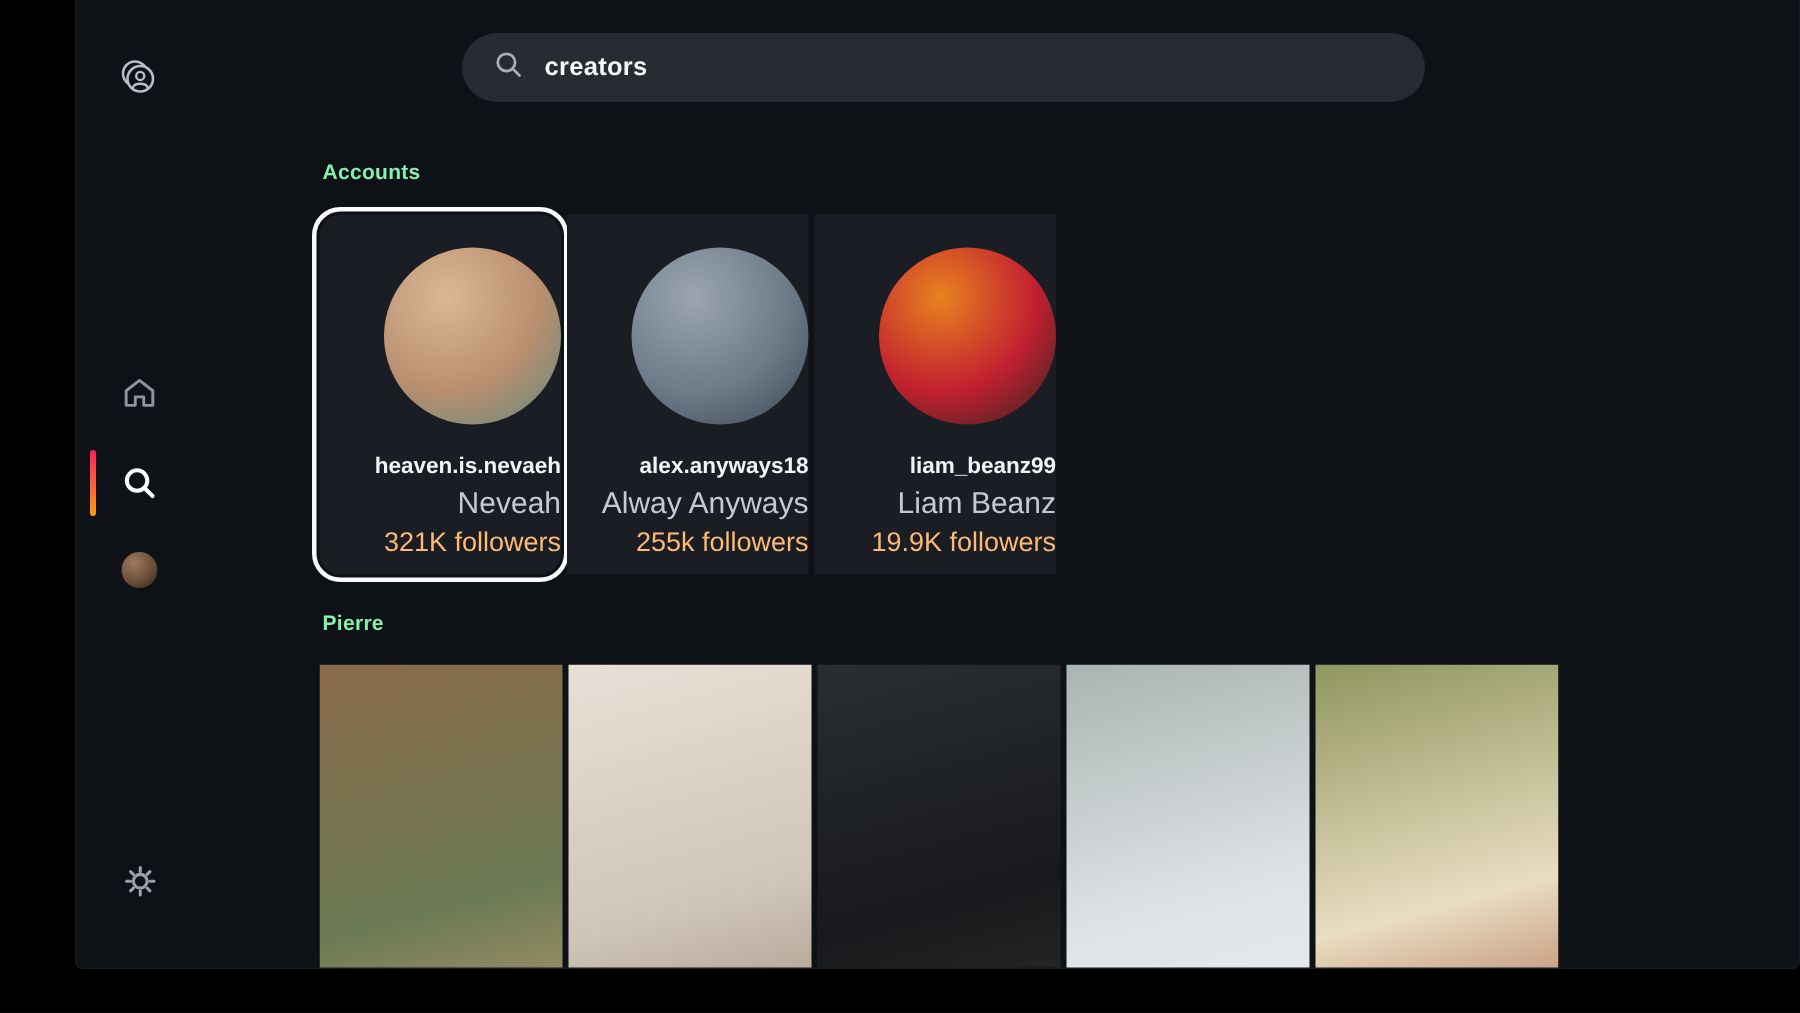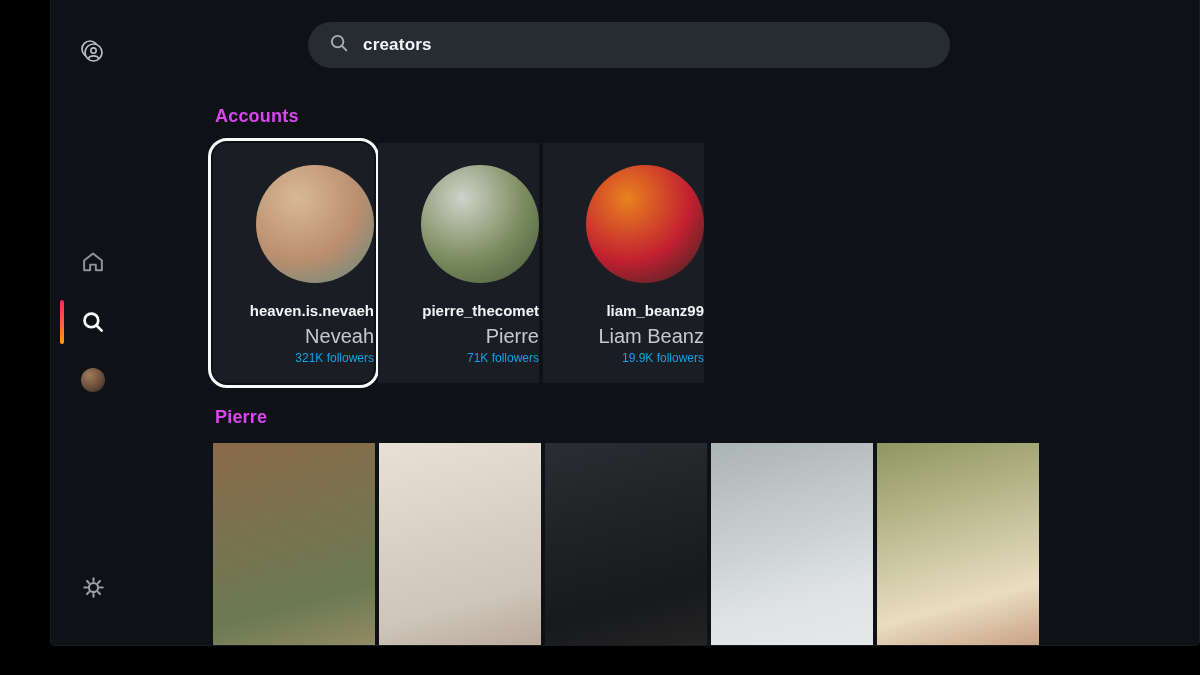--- a/index.html
+++ b/index.html
@@ -33,41 +33,41 @@
   }
   
   .main{position:absolute;left:160px;top:0;width:990px;height:100%;}
   .searchbar{
     position:absolute;left:97px;top:22px;width:642px;height:46px;
     background:#272c32;border-radius:24px;display:flex;align-items:center;
     padding:0 20px;gap:13px;box-sizing:border-box;cursor:text;
   }
   .searchbar .query{color:#f3f5f6;font-size:17px;font-weight:700;letter-spacing:.2px;}
   .section-heading{
-    position:absolute;left:4px;margin:0;color:#d946ef;
-    font-size:18px;font-weight:700;letter-spacing:.2px;
+    position:absolute;left:4px;margin:0;color:#86efac;
+    font-size:14px;font-weight:700;letter-spacing:.2px;
   }
   .heading-accounts{top:106px;}
   .heading-reels{top:407px;}
   .accounts-row{
     position:absolute;left:2px;top:143px;display:flex;gap:4px;
   }
   .account-card{
     width:161px;height:240px;background:#1a1d23;flex:0 0 auto;
     display:flex;flex-direction:column;align-items:flex-end;cursor:pointer;
   }
   .account-card.selected{
     border-radius:14px;outline:3px solid #fafafa;outline-offset:2px;
   }
   .account-card .avatar{
     width:118px;height:118px;border-radius:50%;margin-top:22px;flex:0 0 auto;
   }
   .account-card .username{margin-top:19px;font-size:15px;font-weight:700;color:#f1f3f4;}
   .account-card .fullname{margin-top:6px;font-size:20px;color:#c6cacf;}
-  .account-card .followers{margin-top:3px;font-size:12px;color:#0ea5e9;}
+  .account-card .followers{margin-top:3px;font-size:18px;color:#fdba74;}
   .reels-row{
     position:absolute;left:2px;top:443px;height:203px;display:flex;gap:4px;overflow:hidden;
   }
   .reel-thumb{width:162px;height:290px;flex:0 0 auto;cursor:pointer;}
 </style>
 </head>
 <body>
 
 <div class="stage">
   <div class="screen">
@@ -129,24 +129,24 @@
 
       <h2 class="section-heading heading-accounts">Accounts</h2>
       <div class="accounts-row">
           <div class="account-card selected">
     <div class="avatar" style="background: radial-gradient(circle at 35% 28%, rgb(217, 184, 150) 0%, rgb(185, 142, 111) 55%, rgb(94, 138, 128) 100%);"></div>
     <div class="username">heaven.is.nevaeh</div>
     <div class="fullname">Neveah</div>
     <div class="followers">321K followers</div>
   </div>
           <div class="account-card">
-    <div class="avatar" style="background: radial-gradient(circle at 35% 28%, rgb(207, 211, 201) 0%, rgb(122, 139, 93) 55%, rgb(70, 86, 58) 100%);"></div>
-    <div class="username">pierre_thecomet</div>
-    <div class="fullname">Pierre</div>
-    <div class="followers">71K followers</div>
+    <div class="avatar" style="background: radial-gradient(circle at 35% 28%, rgb(154, 165, 175) 0%, rgb(110, 123, 136) 55%, rgb(60, 70, 84) 100%);"></div>
+    <div class="username">alex.anyways18</div>
+    <div class="fullname">Alway Anyways</div>
+    <div class="followers">255k followers</div>
   </div>
           <div class="account-card">
     <div class="avatar" style="background: radial-gradient(circle at 35% 28%, rgb(232, 130, 31) 0%, rgb(194, 32, 48) 55%, rgb(42, 37, 35) 100%);"></div>
     <div class="username">liam_beanz99</div>
     <div class="fullname">Liam Beanz</div>
     <div class="followers">19.9K followers</div>
   </div>
         </div>
 
       <h2 class="section-heading heading-reels">Pierre</h2>

